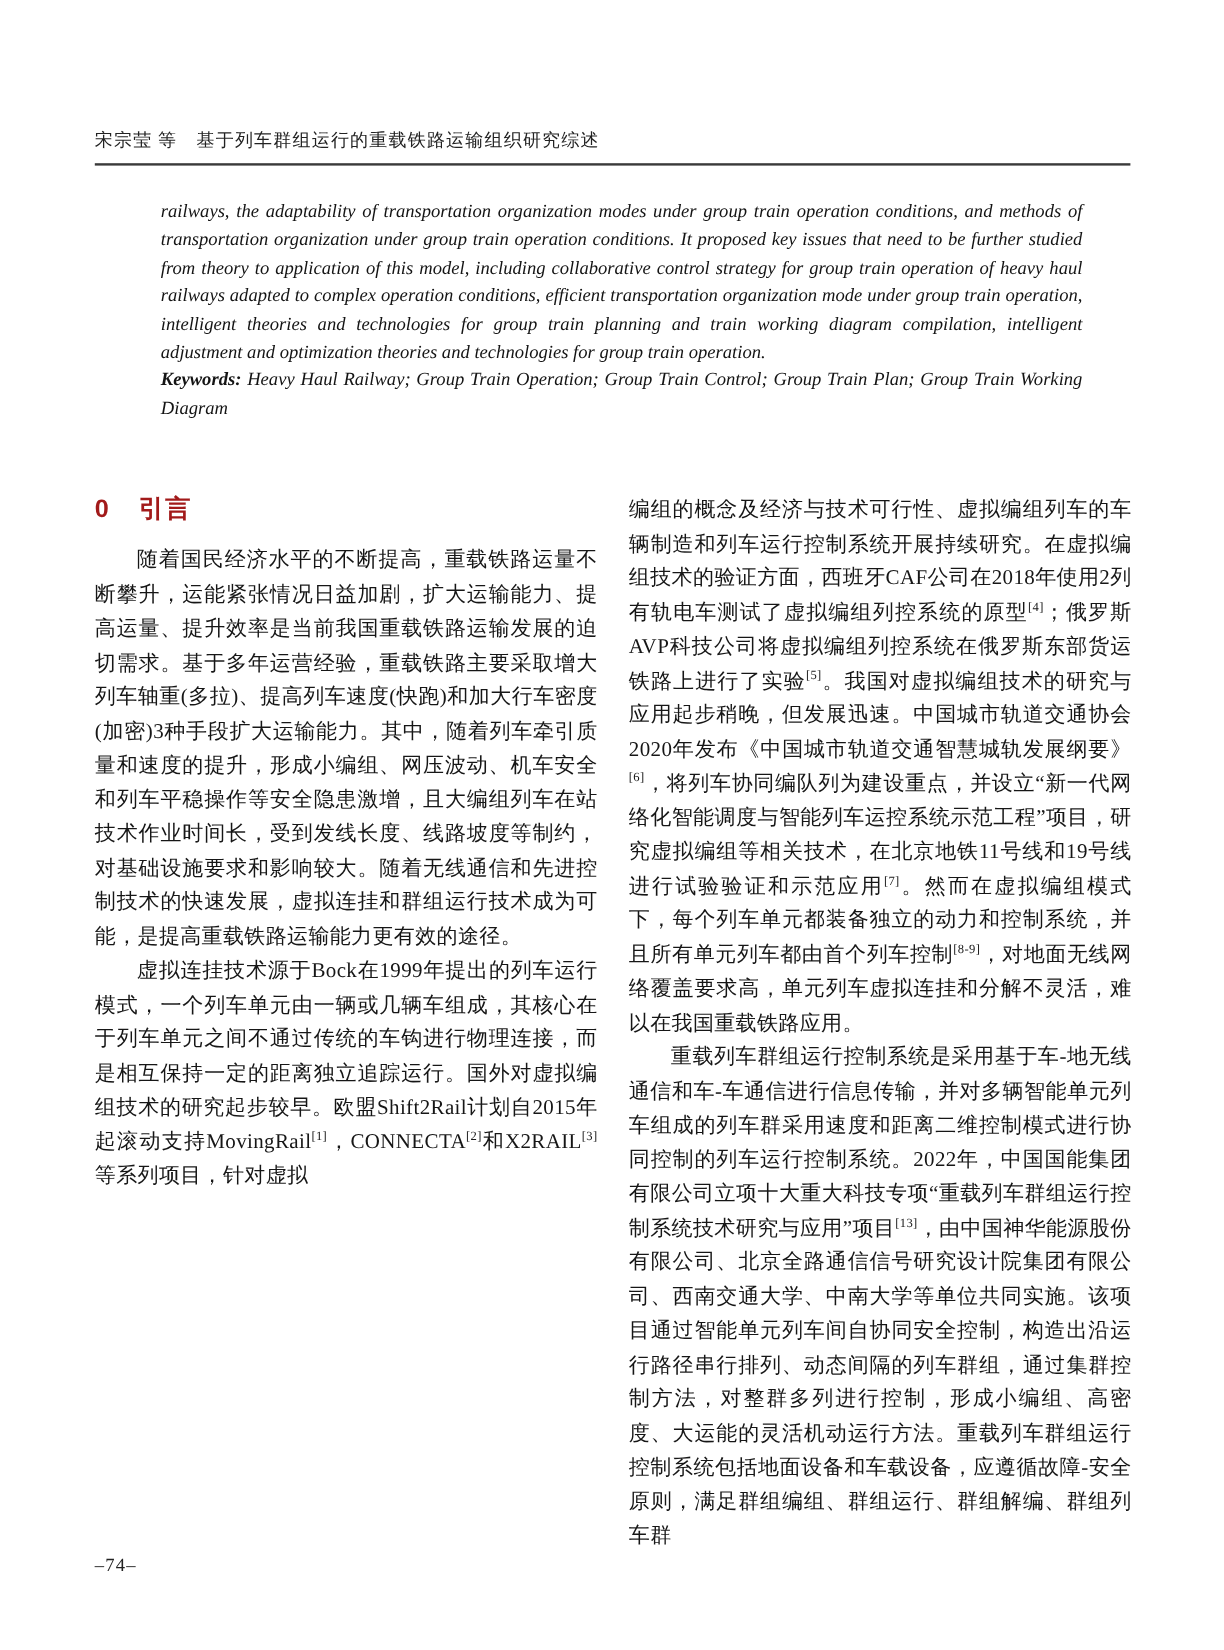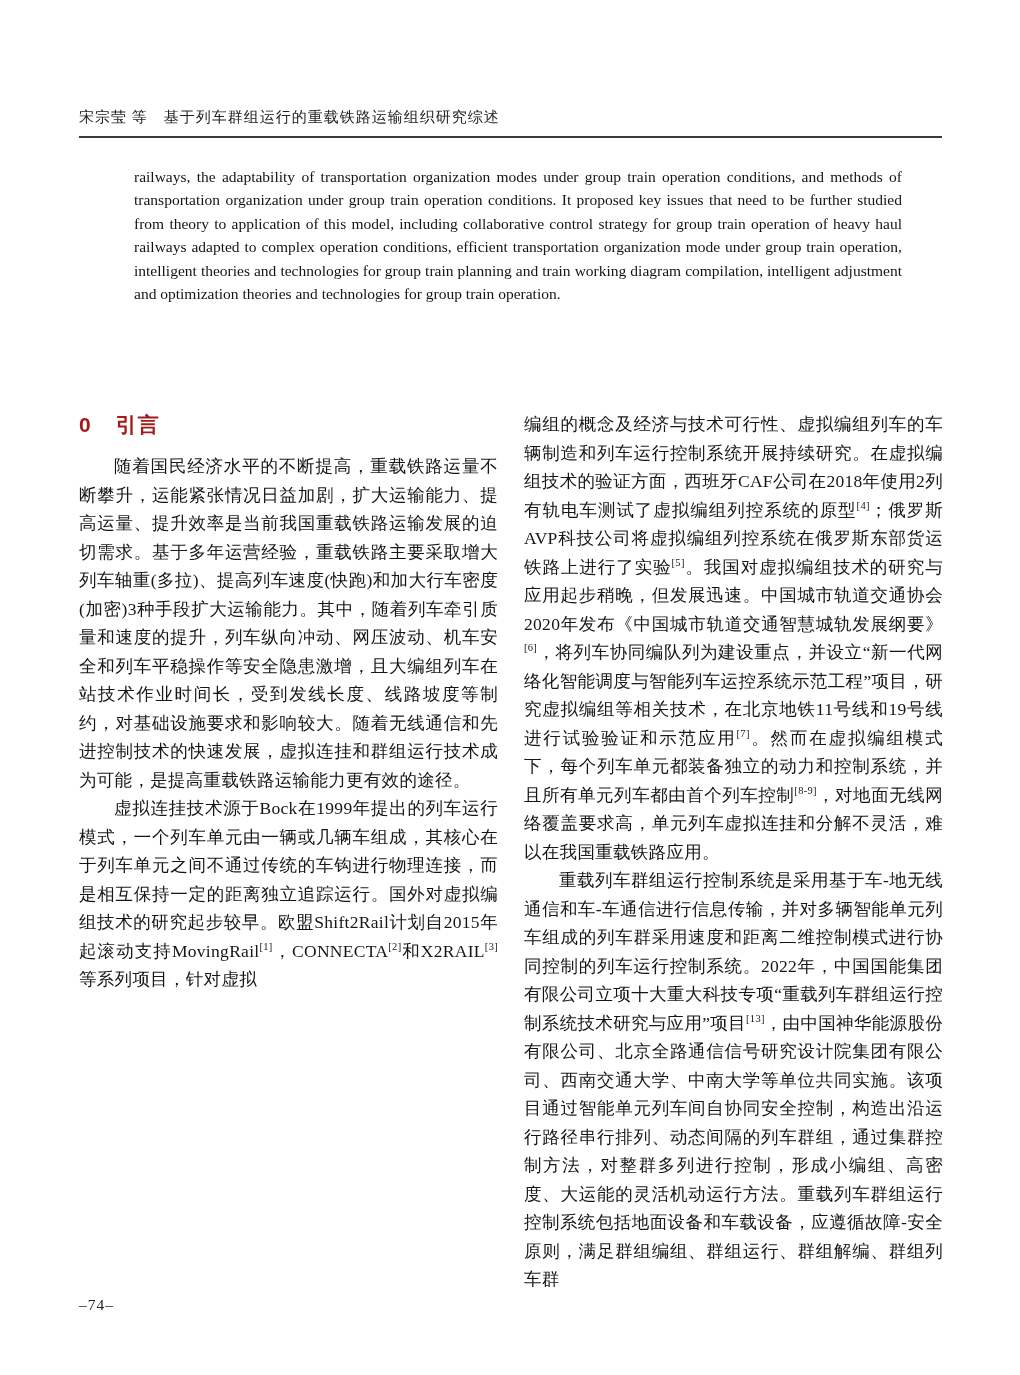--- a/index.html
+++ b/index.html
@@ -22,21 +22,21 @@
     position: absolute; left: 79px; top: 122px;
     width: 863px; height: 0;
     border-top: 2px solid #3a3a3a;
   }
 
   .abstract {
     position: absolute; left: 134px; top: 151px; width: 768px;
     font-size: 15.5px; line-height: 23.4px;
     text-align: justify; color: #141414;
   }
-  .abstract p { margin: 0; }
+  .abstract p { margin: 0; font-style: italic; }
   .keywords-label { font-weight: bold; }
 
   .columns {
     position: absolute; left: 79px; top: 396px; width: 864px;
     display: flex; gap: 26px;
   }
   .col {
     width: 419px;
     font-size: 17.5px; line-height: 28.5px;
     letter-spacing: 0.3px;
@@ -67,27 +67,28 @@
 <body>
 
 <div class="page">
 
   <div class="running-header">宋宗莹 等　基于列车群组运行的重载铁路运输组织研究综述</div>
 
   <div class="header-rule"></div>
 
   <div class="abstract">
     <p>railways, the adaptability of transportation organization modes under group train operation conditions, and methods of transportation organization under group train operation conditions. It proposed key issues that need to be further studied from theory to application of this model, including collaborative control strategy for group train operation of heavy haul railways adapted to complex operation conditions, efficient transportation organization mode under group train operation, intelligent theories and technologies for group train planning and train working diagram compilation, intelligent adjustment and optimization theories and technologies for group train operation.</p>
+    <p><span class="keywords-label">Keywords:</span><span> Heavy Haul Railway; Group Train Operation; Group Train Control; Group Train Plan; Group Train Working Diagram</span></p>
   </div>
 
   <div class="columns">
 
     <div class="col">
       <h2 class="section-heading"><span class="num">0</span><span>引言</span></h2>
-      <p class="indent">随着国民经济水平的不断提高，重载铁路运量不断攀升，运能紧张情况日益加剧，扩大运输能力、提高运量、提升效率是当前我国重载铁路运输发展的迫切需求。基于多年运营经验，重载铁路主要采取增大列车轴重(多拉)、提高列车速度(快跑)和加大行车密度(加密)3种手段扩大运输能力。其中，随着列车牵引质量和速度的提升，列车纵向冲动、网压波动、机车安全和列车平稳操作等安全隐患激增，且大编组列车在站技术作业时间长，受到发线长度、线路坡度等制约，对基础设施要求和影响较大。随着无线通信和先进控制技术的快速发展，虚拟连挂和群组运行技术成为可能，是提高重载铁路运输能力更有效的途径。</p>
+      <p class="indent">随着国民经济水平的不断提高，重载铁路运量不断攀升，运能紧张情况日益加剧，扩大运输能力、提高运量、提升效率是当前我国重载铁路运输发展的迫切需求。基于多年运营经验，重载铁路主要采取增大列车轴重(多拉)、提高列车速度(快跑)和加大行车密度(加密)3种手段扩大运输能力。其中，随着列车牵引质量和速度的提升，形成小编组、网压波动、机车安全和列车平稳操作等安全隐患激增，且大编组列车在站技术作业时间长，受到发线长度、线路坡度等制约，对基础设施要求和影响较大。随着无线通信和先进控制技术的快速发展，虚拟连挂和群组运行技术成为可能，是提高重载铁路运输能力更有效的途径。</p>
       <p class="indent">虚拟连挂技术源于Bock在1999年提出的列车运行模式，一个列车单元由一辆或几辆车组成，其核心在于列车单元之间不通过传统的车钩进行物理连接，而是相互保持一定的距离独立追踪运行。国外对虚拟编组技术的研究起步较早。欧盟Shift2Rail计划自2015年起滚动支持MovingRail<sup>[1]</sup>，CONNECTA<sup>[2]</sup>和X2RAIL<sup>[3]</sup>等系列项目，针对虚拟</p>
     </div>
 
     <div class="col">
       <p>编组的概念及经济与技术可行性、虚拟编组列车的车辆制造和列车运行控制系统开展持续研究。在虚拟编组技术的验证方面，西班牙CAF公司在2018年使用2列有轨电车测试了虚拟编组列控系统的原型<sup>[4]</sup>；俄罗斯AVP科技公司将虚拟编组列控系统在俄罗斯东部货运铁路上进行了实验<sup>[5]</sup>。我国对虚拟编组技术的研究与应用起步稍晚，但发展迅速。中国城市轨道交通协会2020年发布《中国城市轨道交通智慧城轨发展纲要》<sup>[6]</sup>，将列车协同编队列为建设重点，并设立“新一代网络化智能调度与智能列车运控系统示范工程”项目，研究虚拟编组等相关技术，在北京地铁11号线和19号线进行试验验证和示范应用<sup>[7]</sup>。然而在虚拟编组模式下，每个列车单元都装备独立的动力和控制系统，并且所有单元列车都由首个列车控制<sup>[8-9]</sup>，对地面无线网络覆盖要求高，单元列车虚拟连挂和分解不灵活，难以在我国重载铁路应用。</p>
       <p class="indent">重载列车群组运行控制系统是采用基于车-地无线通信和车-车通信进行信息传输，并对多辆智能单元列车组成的列车群采用速度和距离二维控制模式进行协同控制的列车运行控制系统。2022年，中国国能集团有限公司立项十大重大科技专项“重载列车群组运行控制系统技术研究与应用”项目<sup>[13]</sup>，由中国神华能源股份有限公司、北京全路通信信号研究设计院集团有限公司、西南交通大学、中南大学等单位共同实施。该项目通过智能单元列车间自协同安全控制，构造出沿运行路径串行排列、动态间隔的列车群组，通过集群控制方法，对整群多列进行控制，形成小编组、高密度、大运能的灵活机动运行方法。重载列车群组运行控制系统包括地面设备和车载设备，应遵循故障-安全原则，满足群组编组、群组运行、群组解编、群组列车群</p>
     </div>
 
   </div>
 

